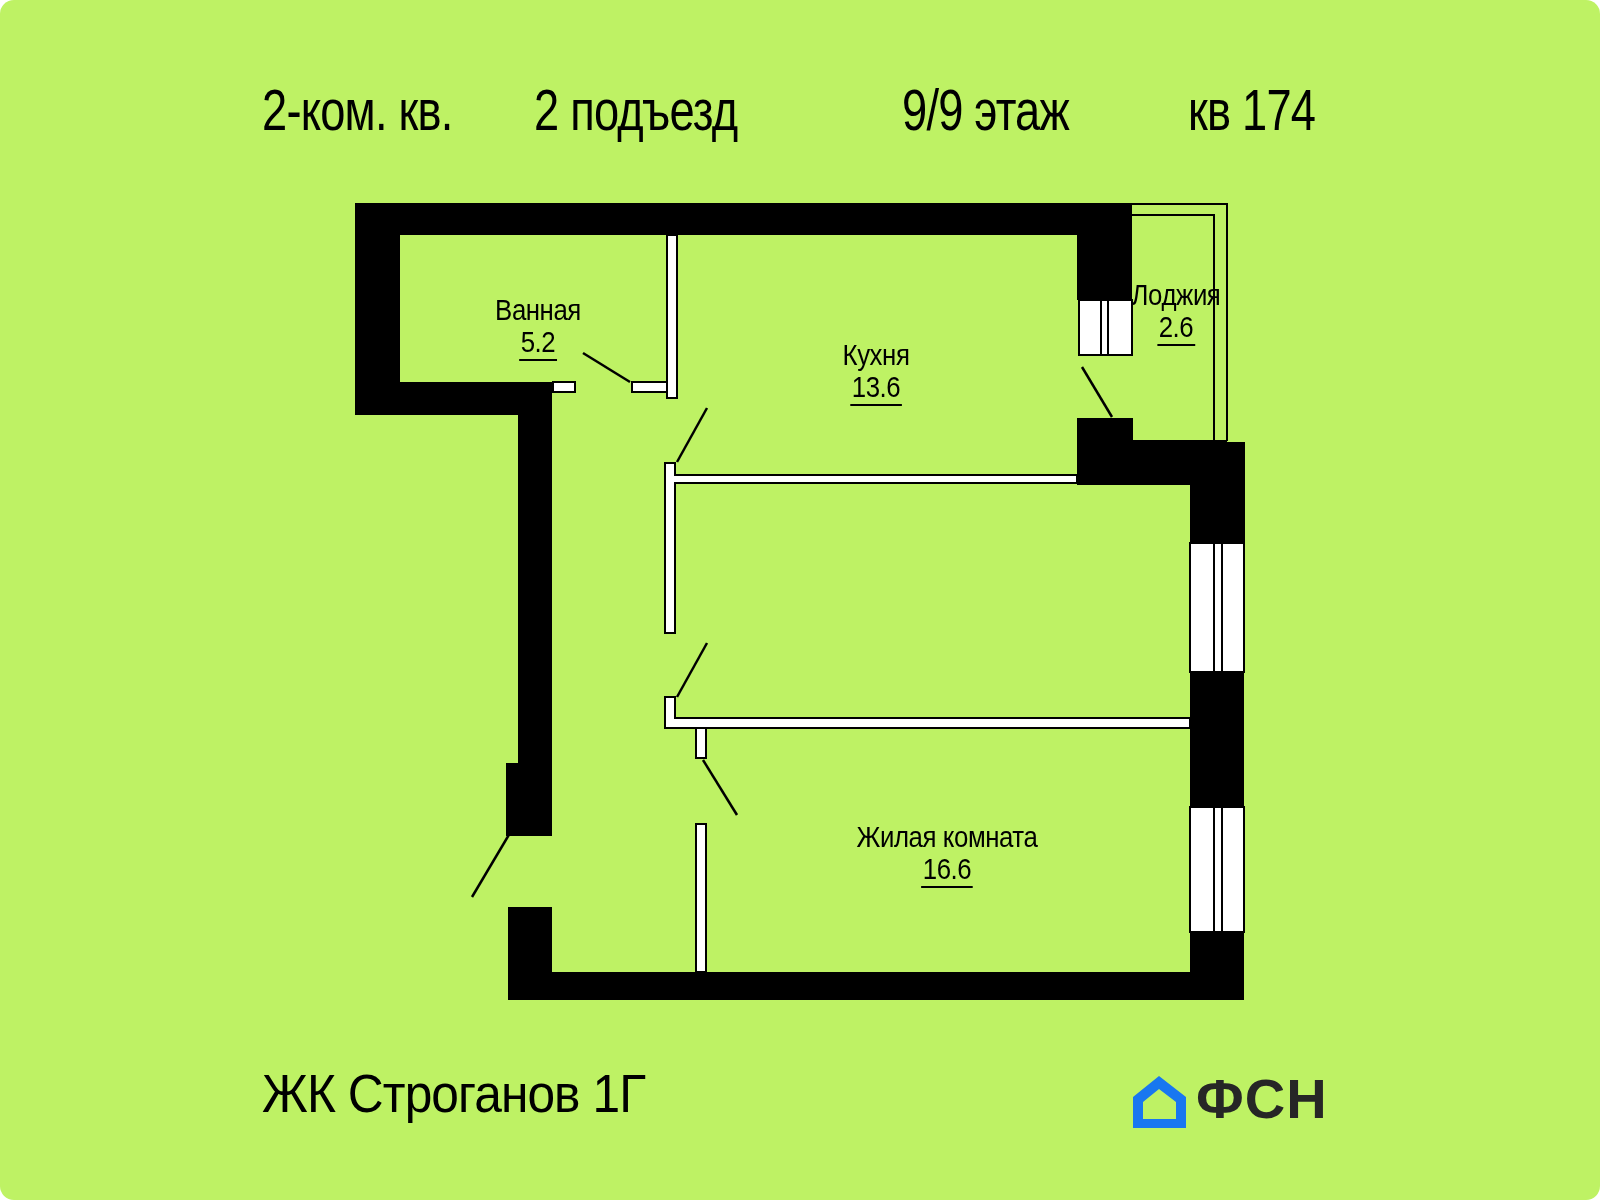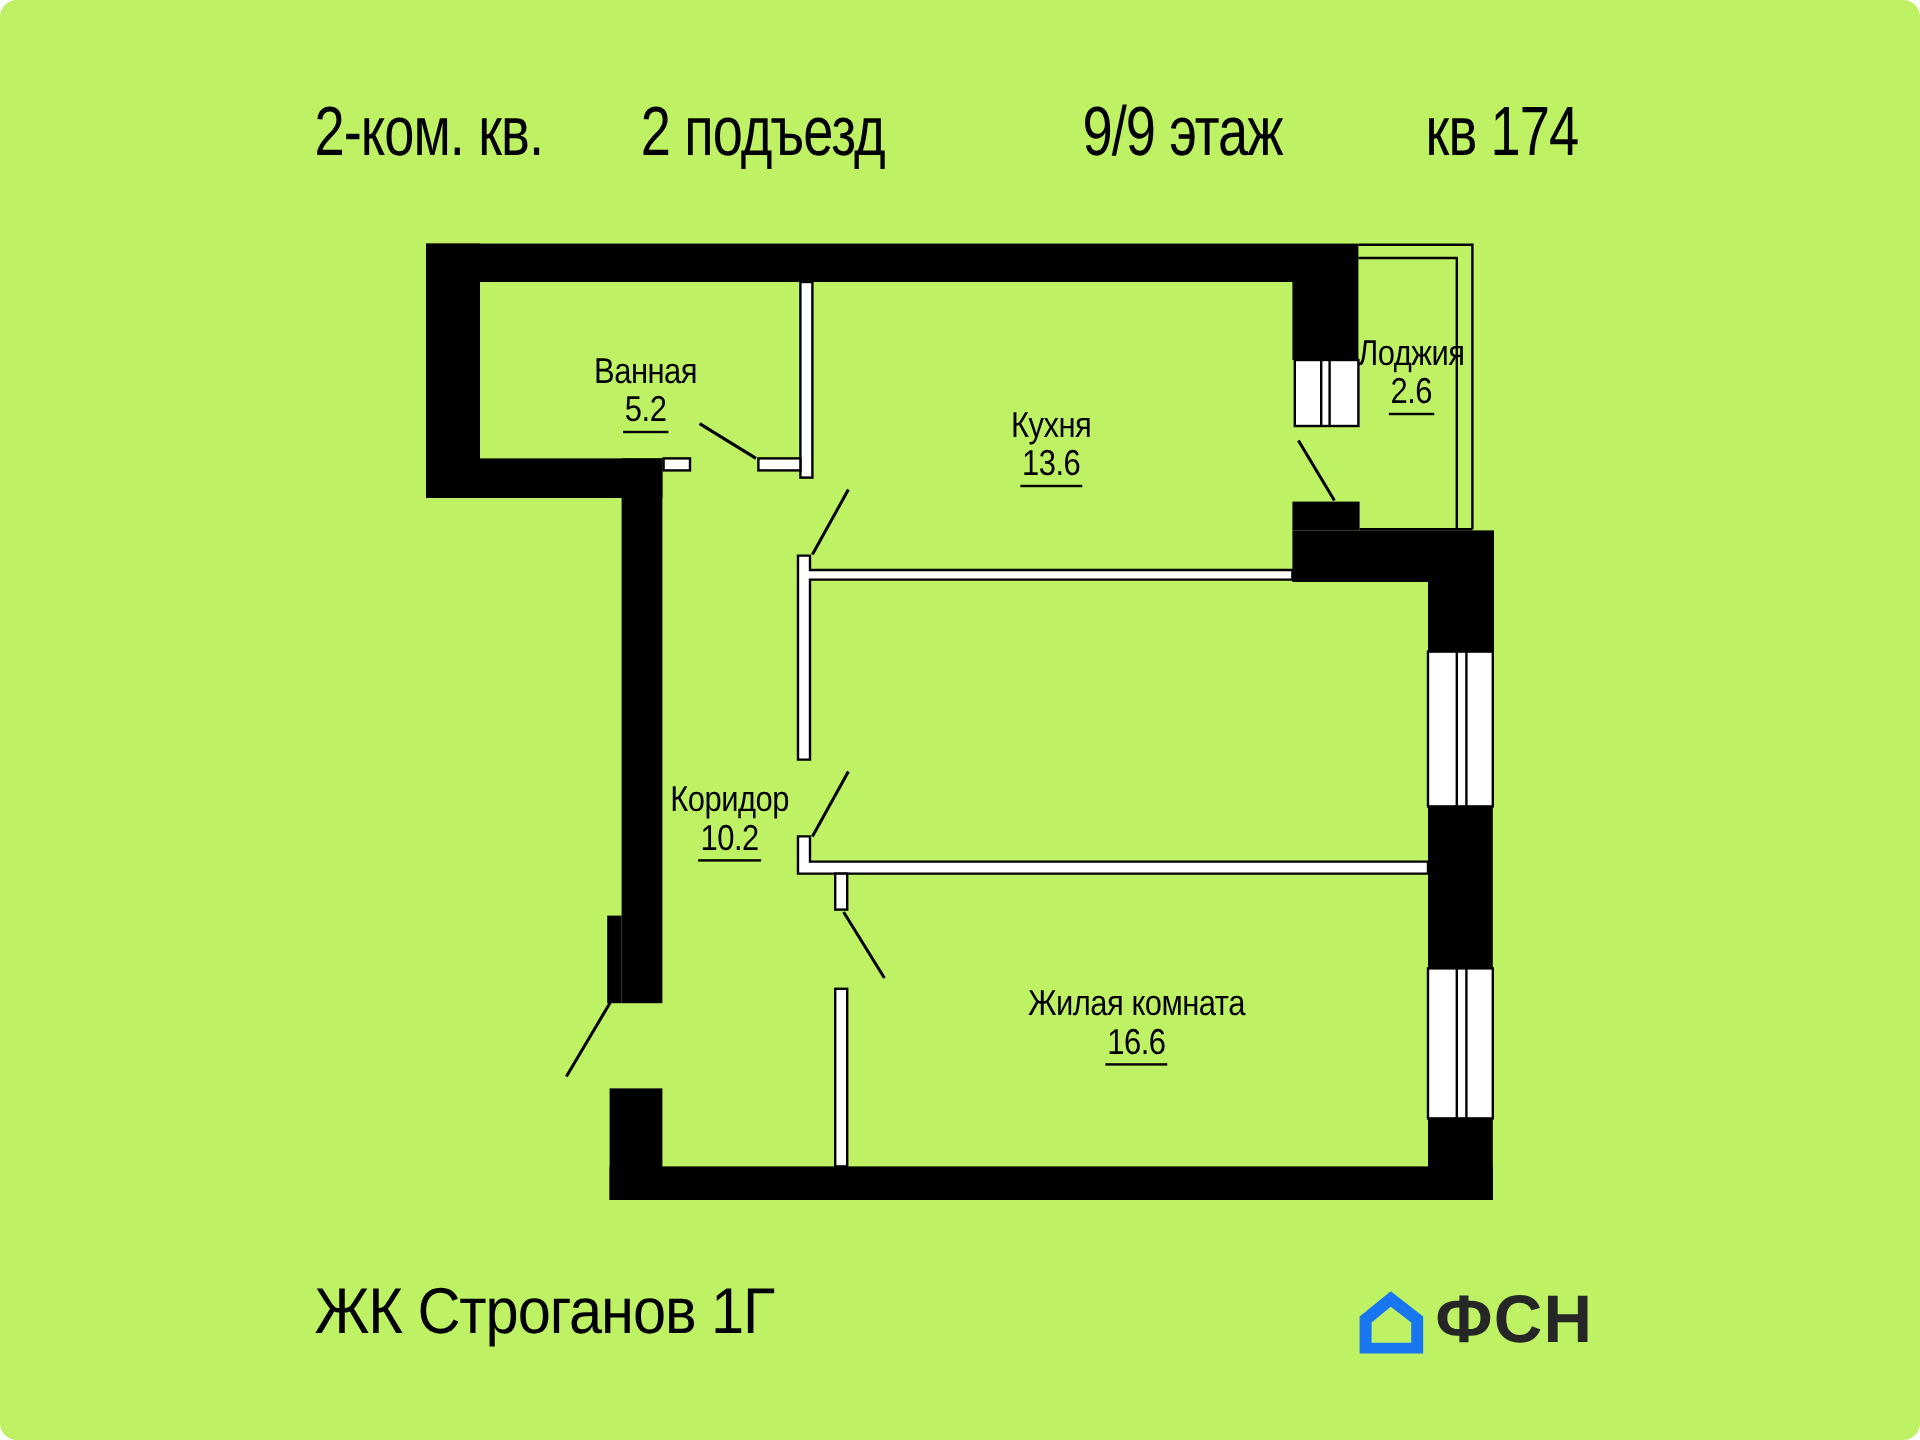--- a/index.html
+++ b/index.html
@@ -105,26 +105,20 @@
   </div>
 
   <div class="room-label" style="left:1176px;top:279px;">
     <div class="room-inner">
       <span>Лоджия</span><br>
       <span class="area">2.6</span>
     </div>
   </div>
 
 
-  <div class="room-label" style="left:608px;top:651px;">
-    <div class="room-inner">
-      <span>Коридор</span><br>
-      <span class="area">10.2</span>
-    </div>
-  </div>
 
   <div class="room-label" style="left:947px;top:821px;">
     <div class="room-inner">
       <span>Жилая комната</span><br>
       <span class="area">16.6</span>
     </div>
   </div>
 
   <div class="txt footer-name" style="left:262px;top:1062px;">ЖК Строганов 1Г</div>
 

